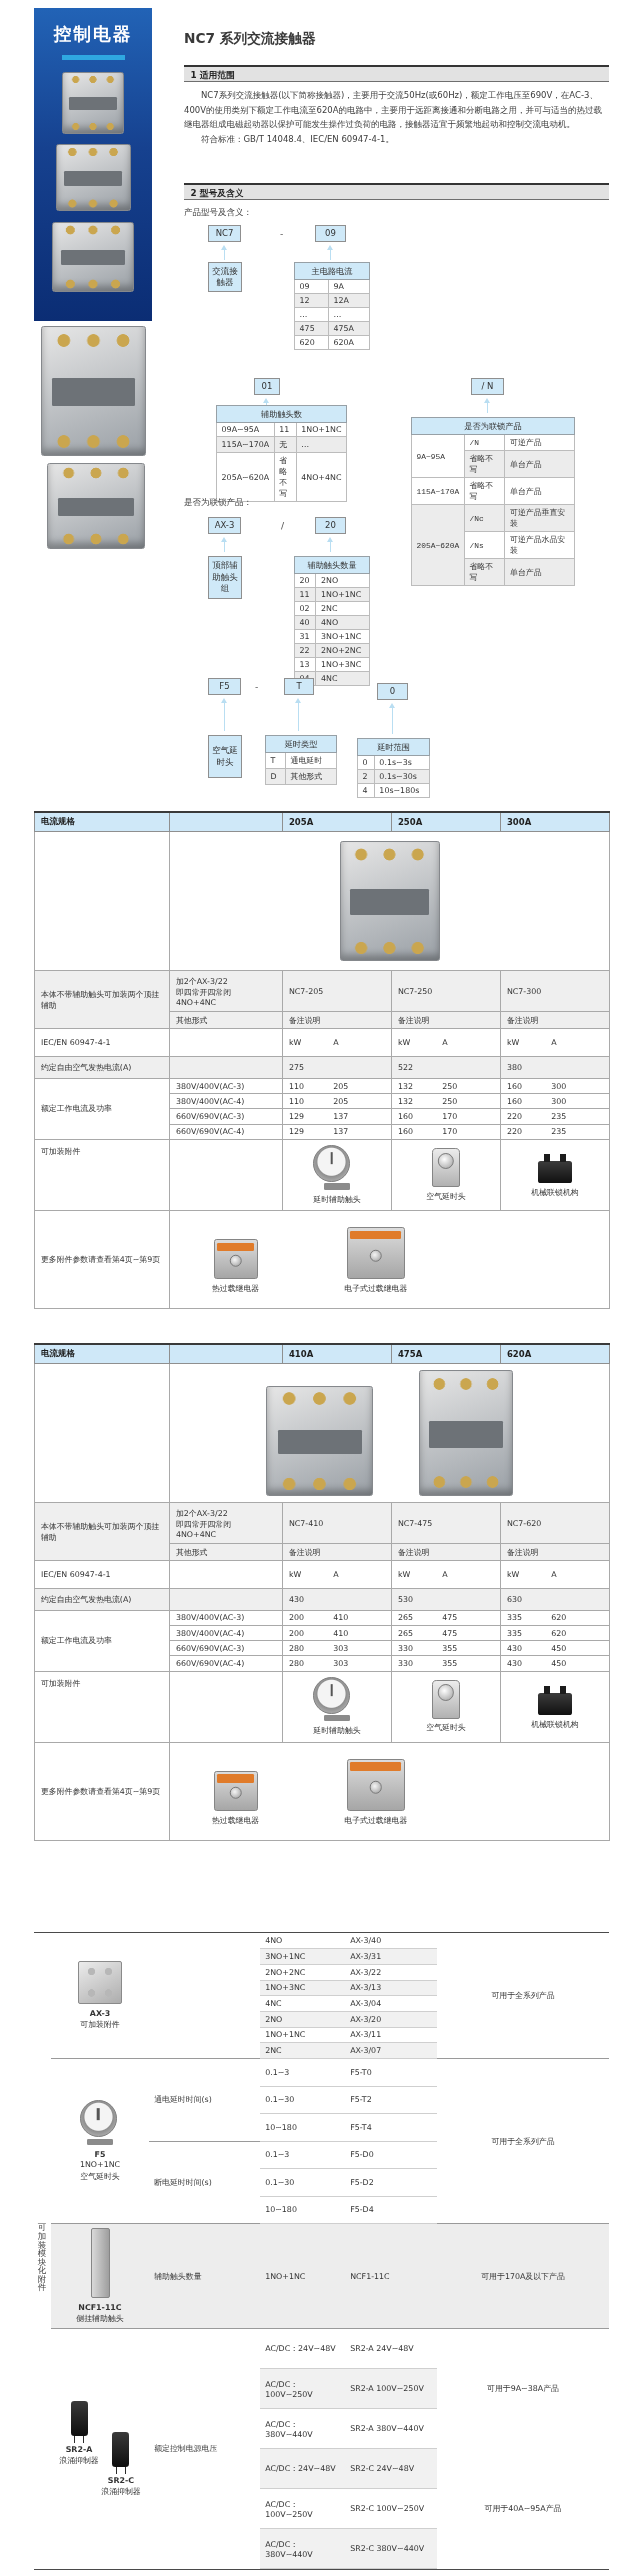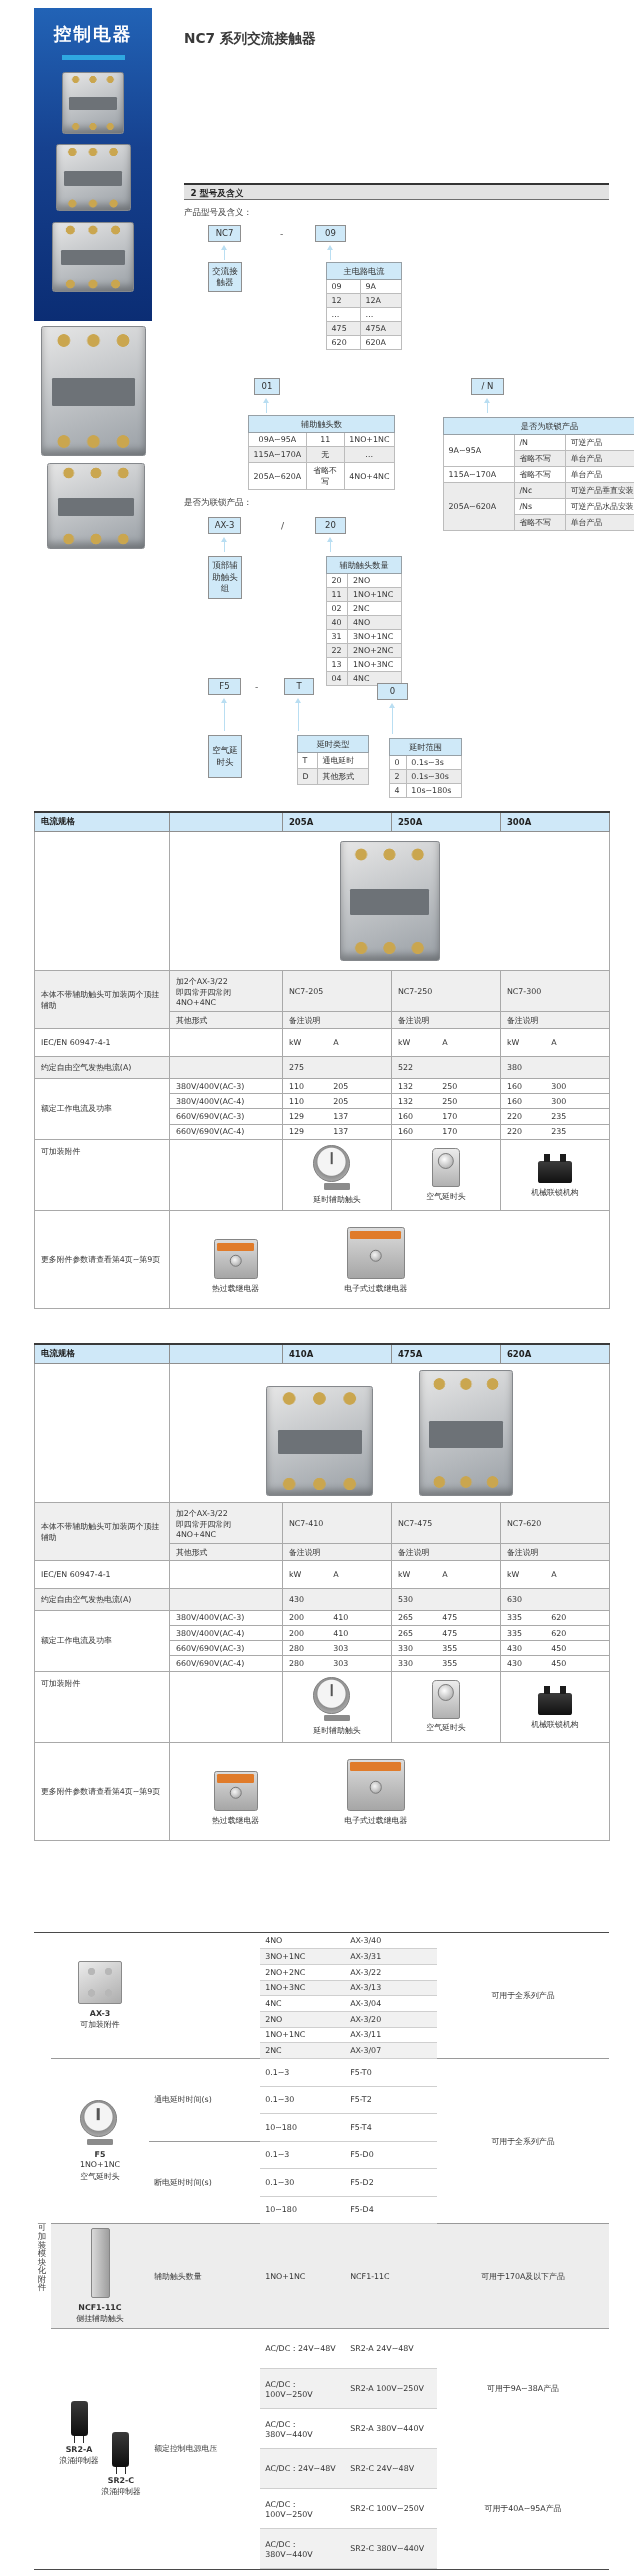--- a/index.html
+++ b/index.html
@@ -50,21 +50,21 @@
                line-height:17px;padding-left:6.5px;box-sizing:border-box;font-size:8.8px;font-weight:bold;color:#222;}
   .paragraph{position:absolute;left:184px;top:88px;width:425px;font-size:8.5px;line-height:1.72;color:#3c3c3c;}
   .paragraph p{margin:0;text-indent:2em;}
   .sub-label{position:absolute;font-size:8.5px;color:#3c3c3c;}
   
   .bx{position:absolute;background:#cfe9f8;border:0.7px solid #8f8f8f;display:flex;align-items:center;
       justify-content:center;font-size:8.5px;color:#333;box-sizing:border-box;text-align:center;line-height:1.35;}
   .sep{position:absolute;font-size:9.2px;color:#555;}
   .arr{position:absolute;width:1.3px;background:#b9def2;}
   .arr::before{content:"";position:absolute;top:-5.2px;left:-2.6px;border:3.3px solid transparent;border-bottom:5.2px solid #b9def2;}
-  table.mt{position:absolute;border-collapse:collapse;background:#fff;font-size:7.9px;color:#333;margin-left:32px;}
+  table.mt{position:absolute;border-collapse:collapse;background:#fff;font-size:7.9px;color:#333;}
   table.mt th{background:#cfe9f8;border:0.7px solid #97a0a6;font-weight:normal;font-size:8.2px;padding:2.6px 1.3px;}
   table.mt td{border:0.7px solid #bcbcbc;padding:2px 4.6px;}
   table.mt tbody tr:nth-child(even) td{background:#ececec;}
   
   table.spec{position:absolute;width:575px;table-layout:fixed;border-collapse:collapse;
              font-size:7.9px;color:#333;border:0.7px solid #8a8a8a;border-top:2px solid #3a3a3a;}
   table.spec td{border:0.7px solid #a9a9a9;padding:2.6px 5.9px;vertical-align:middle;box-sizing:border-box;}
   table.spec tr.hdr td{background:#cfe8f8;font-weight:bold;font-size:8.5px;color:#1d1d1d;border-color:#8f8f8f;height:19.6px;}
   table.spec tr.g td{background:#efefef;}
   table.spec .pair{display:flex;} table.spec .pair span{width:46%;}
@@ -109,20 +109,25 @@
     </div>
   </div>
   <div class="contactor" style="position:absolute;left:41px;top:326px;width:103px;height:128px;">
       <div class="band"></div>
     </div>
   <div class="contactor" style="position:absolute;left:47px;top:463px;width:96px;height:84px;">
       <div class="band"></div>
     </div>
 
   <div class="main-title">NC7 系列交流接触器</div>
+  <div class="section-bar" style="top:65px;">1 适用范围</div>
+  <div class="paragraph">
+    <p>NC7系列交流接触器(以下简称接触器)，主要用于交流50Hz(或60Hz)，额定工作电压至690V，在AC-3、400V的使用类别下额定工作电流至620A的电路中，主要用于远距离接通和分断电路之用，并可与适当的热过载继电器组成电磁起动器以保护可能发生操作过负荷的电路，接触器适宜于频繁地起动和控制交流电动机。</p>
+    <p>符合标准：GB/T 14048.4、IEC/EN 60947-4-1。</p>
+  </div>
 
   <div class="section-bar" style="top:183px;">2 型号及含义</div>
   <div class="sub-label" style="left:184px;top:207px;">产品型号及含义：</div>
 
   <div class="bx" style="left:208px;top:225px;width:33px;height:17px;">NC7</div>
   <div class="sep" style="left:280px;top:228px;">-</div>
   <div class="bx" style="left:315px;top:225px;width:31px;height:17px;">09</div>
   <div class="arr" style="left:224px;top:247px;height:13px;"></div>
   <div class="arr" style="left:330px;top:247px;height:13px;"></div>
   <div class="bx" style="left:208px;top:262px;width:34px;height:30px;padding:1.3px;">交流接触器</div>
@@ -155,21 +160,21 @@
           <td>620A</td>
         </tr>
     </tbody>
   </table>
 
   <div class="bx" style="left:254px;top:378px;width:26px;height:17px;">01</div>
   <div class="bx" style="left:471px;top:378px;width:33px;height:17px;">/ N</div>
   <div class="arr" style="left:266px;top:400px;height:13px;"></div>
   <div class="arr" style="left:487px;top:400px;height:13px;"></div>
 
-  <table class="mt" style="left:216px;top:415px;width:147px;text-align:center;">
+  <table class="mt" style="left:216px;top:405px;width:131px;">
     <thead>
         <tr>
           <th colspan="3">辅助触头数</th>
         </tr>
       </thead>
     <tbody>
       <tr>
           <td>09A~95A</td>
           <td>11</td>
           <td>1NO+1NC</td>
@@ -180,21 +185,21 @@
           <td>…</td>
         </tr>
       <tr>
           <td>205A~620A</td>
           <td>省略不写</td>
           <td>4NO+4NC</td>
         </tr>
     </tbody>
   </table>
 
-  <table class="mt" style="left:411px;top:417px;width:213px;">
+  <table class="mt" style="left:411px;top:417px;width:164px;font-family:Liberation Mono, monospace;">
     <thead>
         <tr>
           <th colspan="3">是否为联锁产品</th>
         </tr>
       </thead>
     <tbody>
       <tr>
           <td rowspan="2">9A~95A</td>
           <td>/N</td>
           <td>可逆产品</td>

